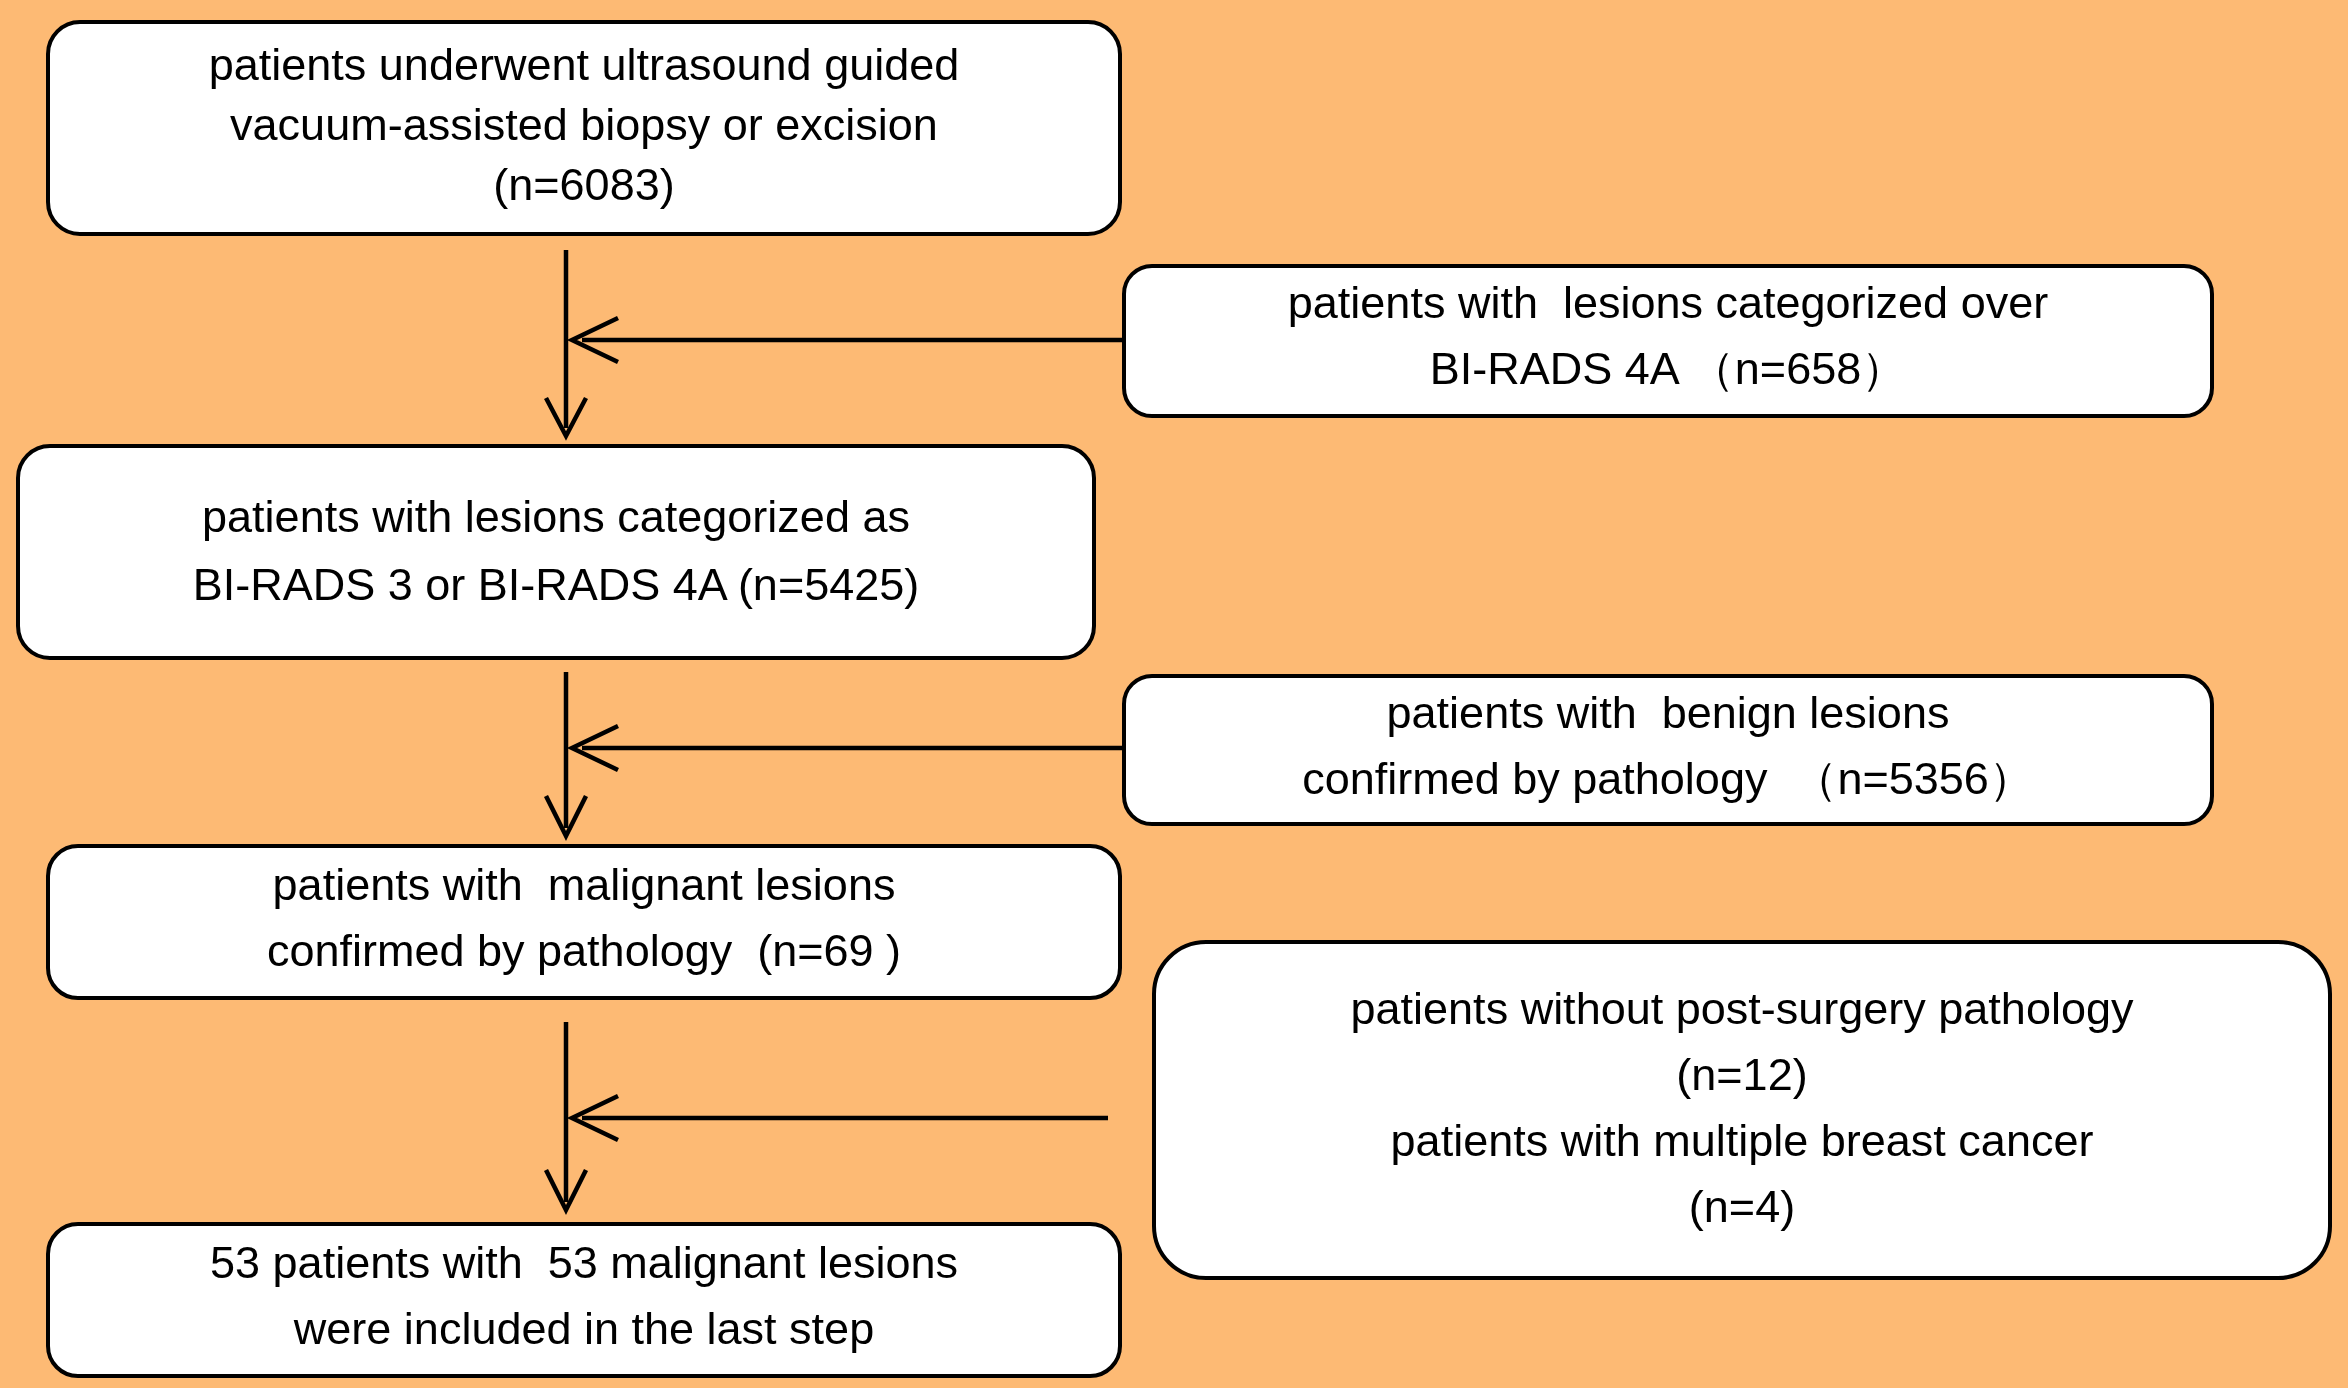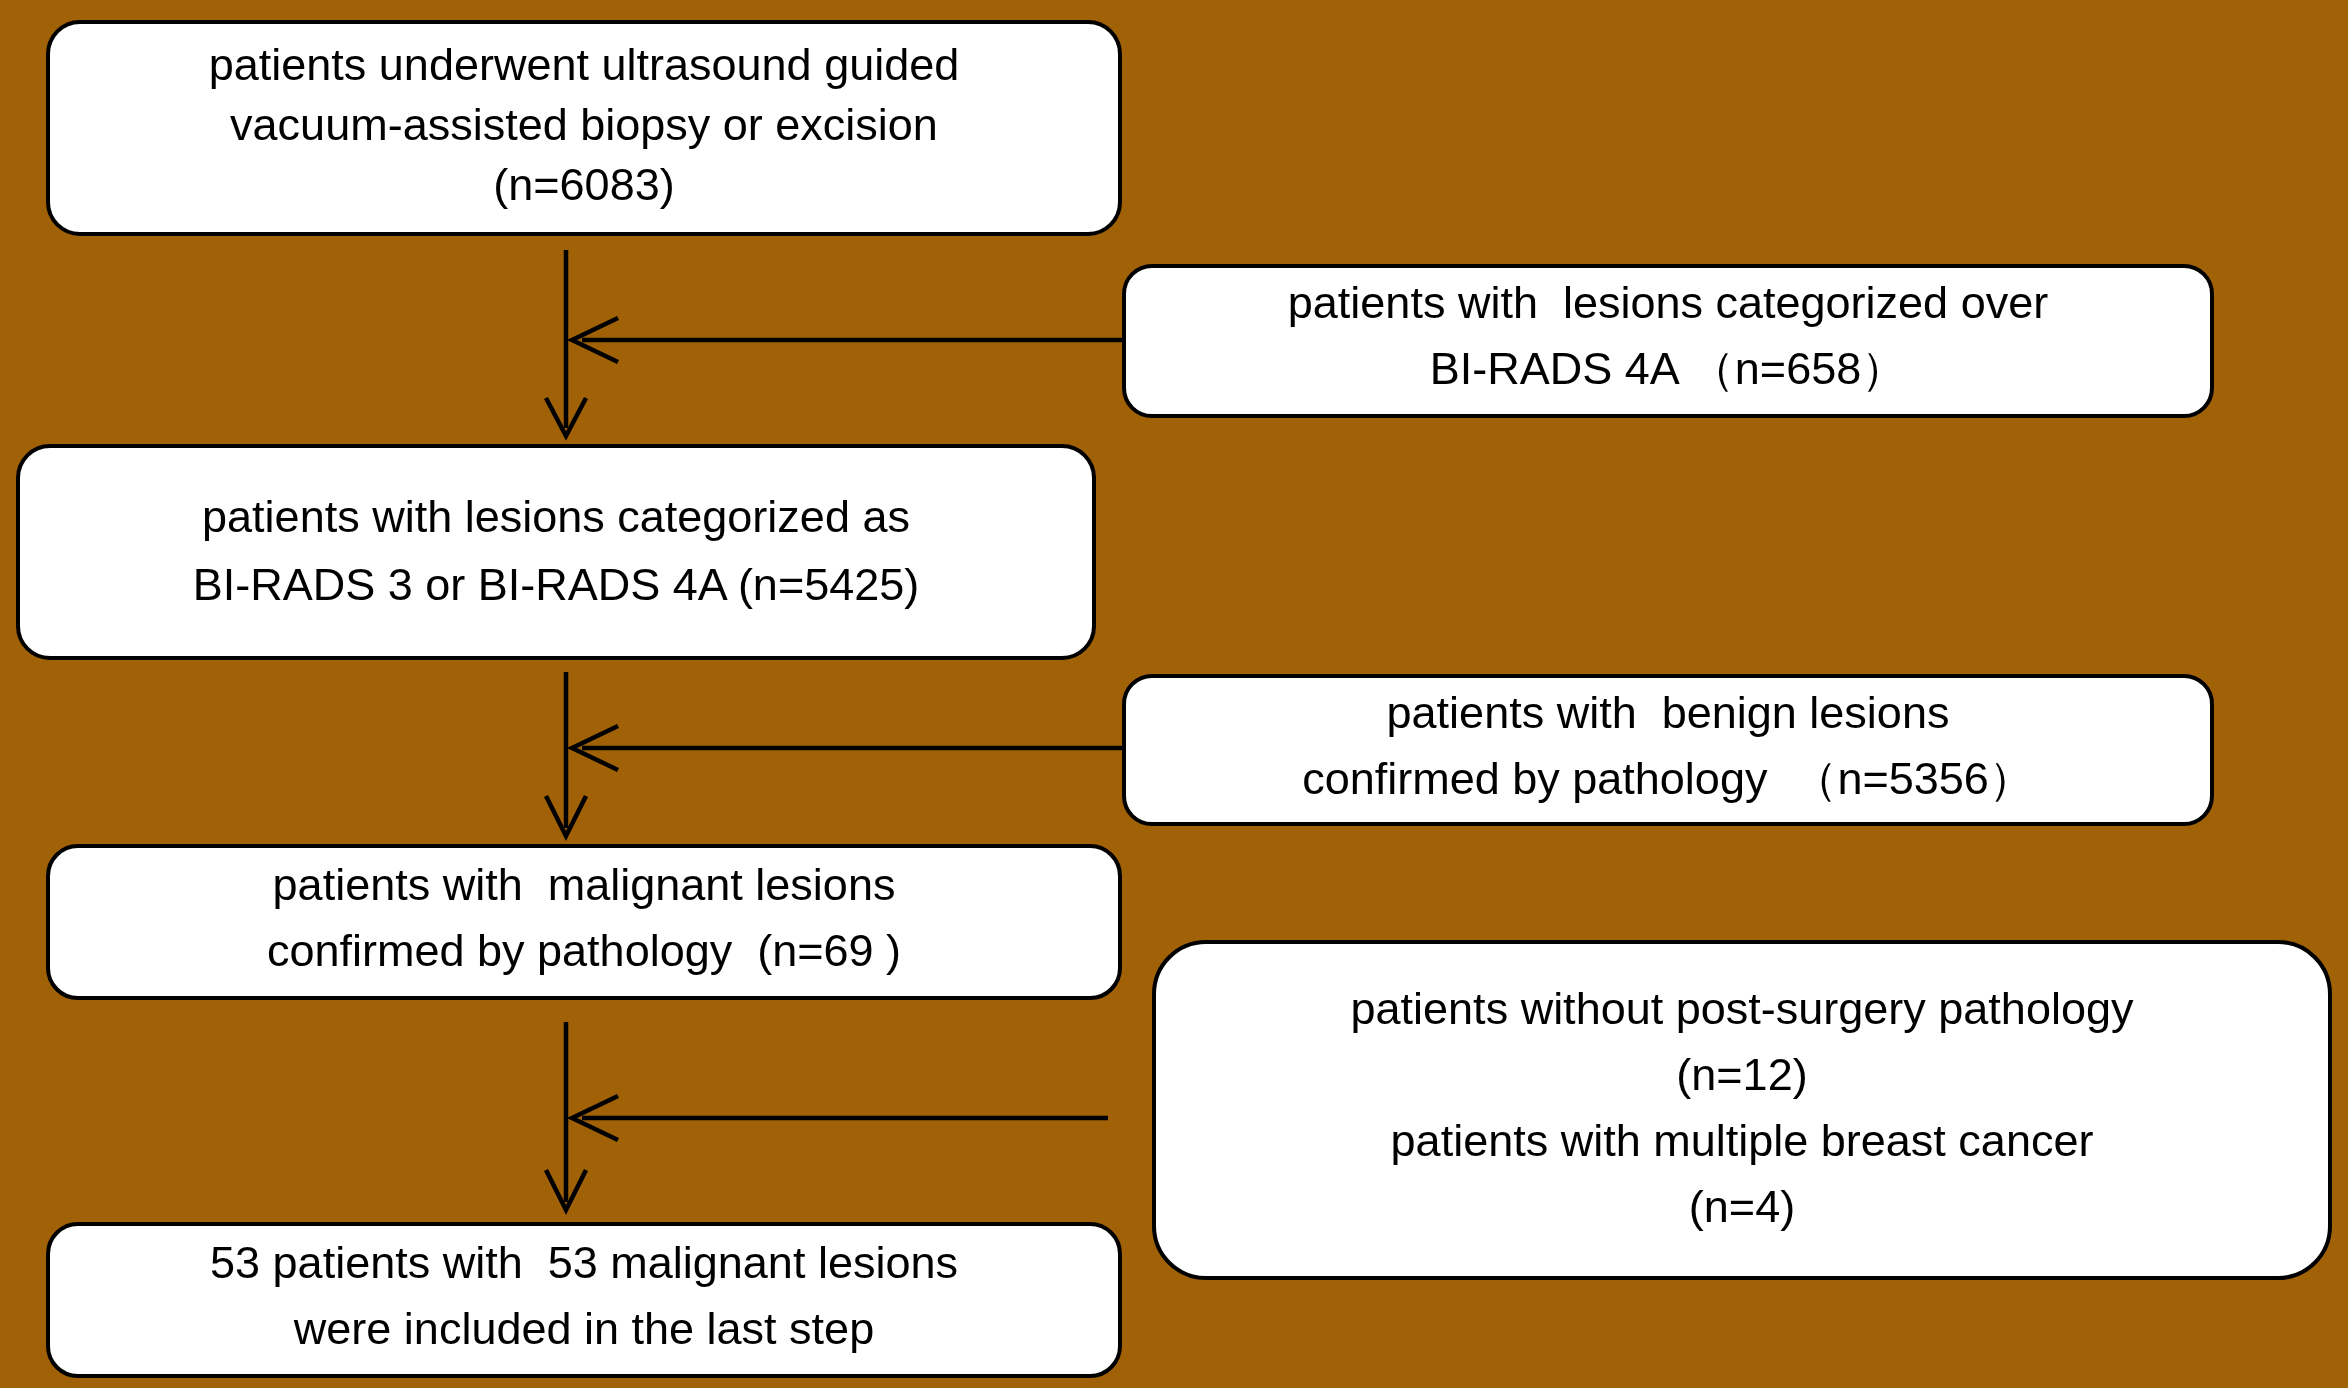--- a/index.html
+++ b/index.html
@@ -7,21 +7,21 @@
     padding: 0;
     background: #ffffff;
   }
   body {
     font-family: "Liberation Sans", sans-serif;
   }
   #flowchart-root {
     position: relative;
     width: 2348px;
     height: 1388px;
-    background: #a16207;
+    background: #fdba74;
     overflow: hidden;
   }
   svg.flow-svg {
     position: absolute;
     top: 0;
     left: 0;
     width: 2348px;
     height: 1388px;
     display: block;
   }

